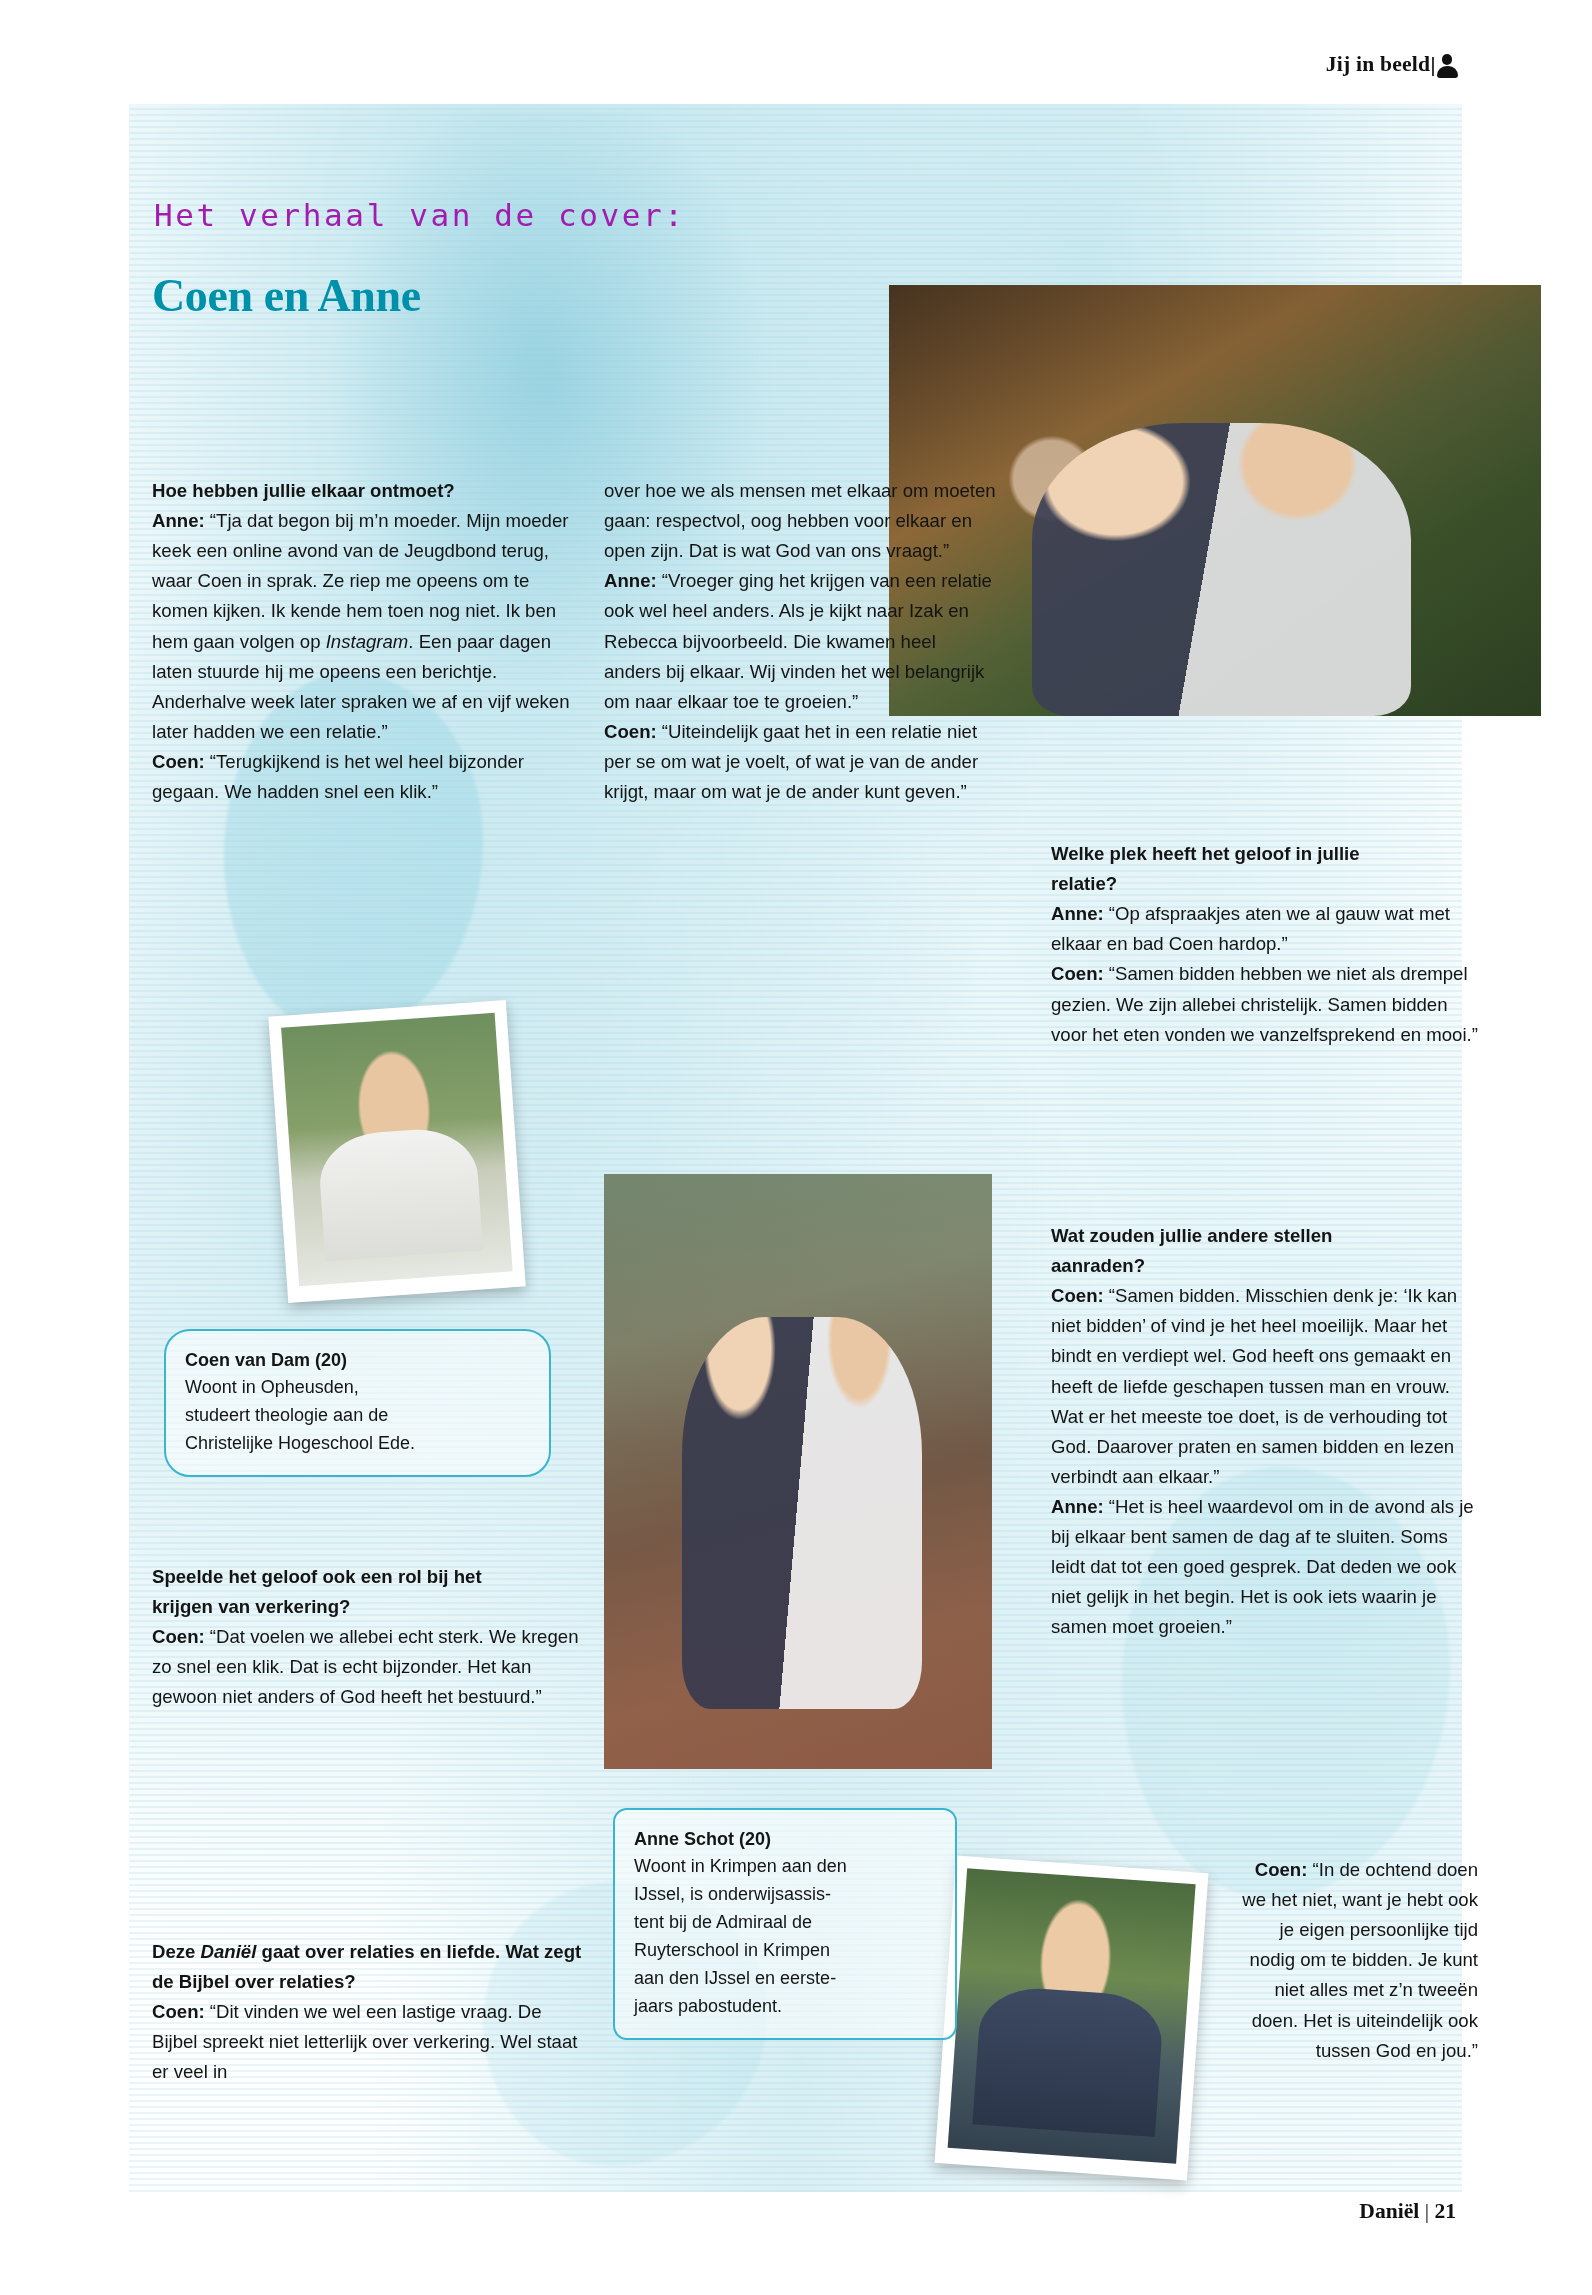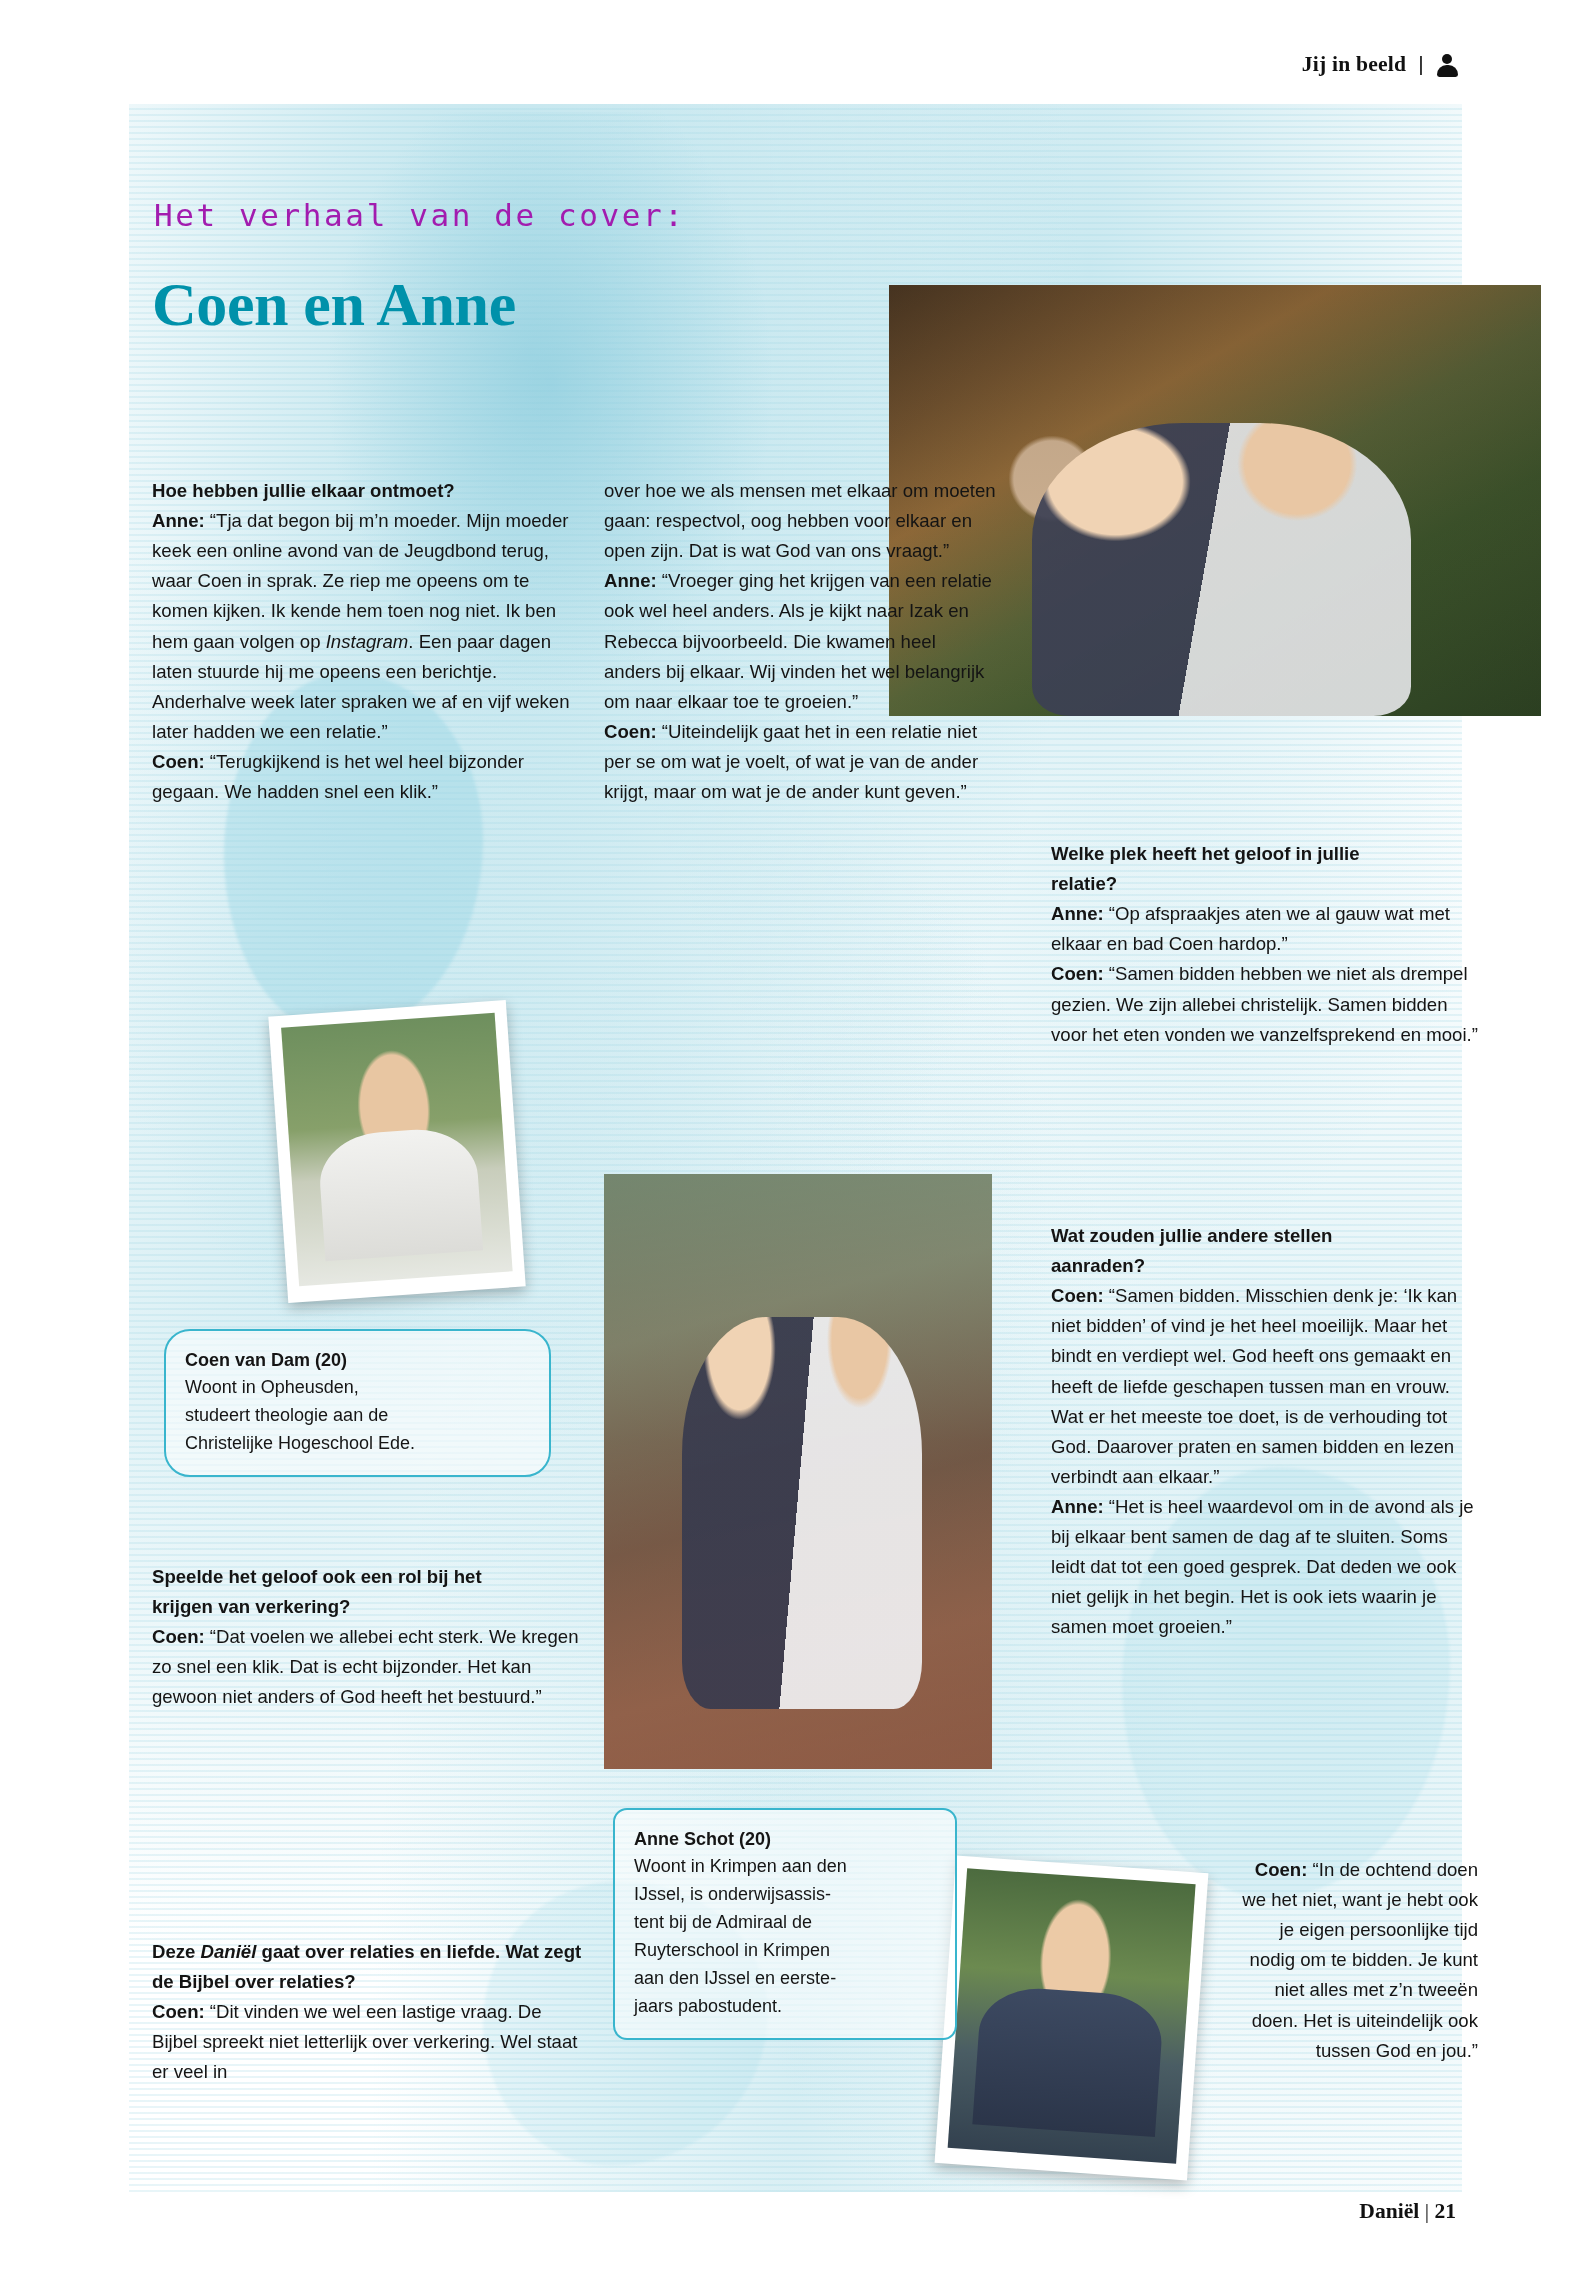--- a/index.html
+++ b/index.html
@@ -56,22 +56,21 @@
     background: rgba(150,212,228,0.40);
     filter: blur(1.7px);
   }
 
   
   .header {
     position: absolute;
     top: 52px;
     right: 134px;
     display: flex;
-    align-items: flex-start;
-    gap: 12px;
+    align-items: center;
     z-index: 6;
   }
   .header-title {
     font-family: "Liberation Serif", serif;
     font-weight: bold;
     font-size: 21.6px;
     letter-spacing: 0.2px;
     color: #111;
   }
   .header-sep {
@@ -108,21 +107,21 @@
     letter-spacing: 2.6px;
     color: #a21caf;
     z-index: 5;
   }
   .headline {
     position: absolute;
     left: 152px;
     top: 269px;
     font-family: "Liberation Serif", serif;
     font-weight: bold;
-    font-size: 62px;
+    font-size: 46px;
     color: #0091aa;
     letter-spacing: -0.4px;
     z-index: 5;
   }
 
   
   .photo {
     position: absolute;
     z-index: 4;
     background: #c9c2b4;

